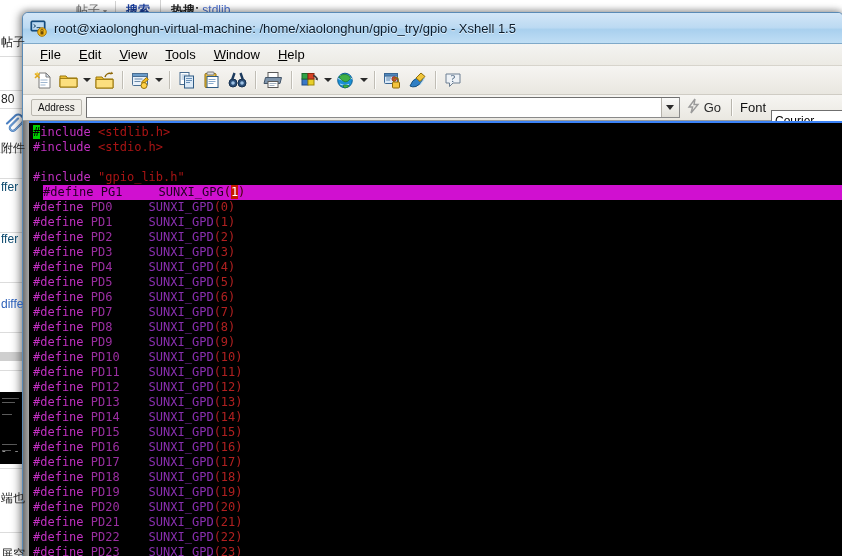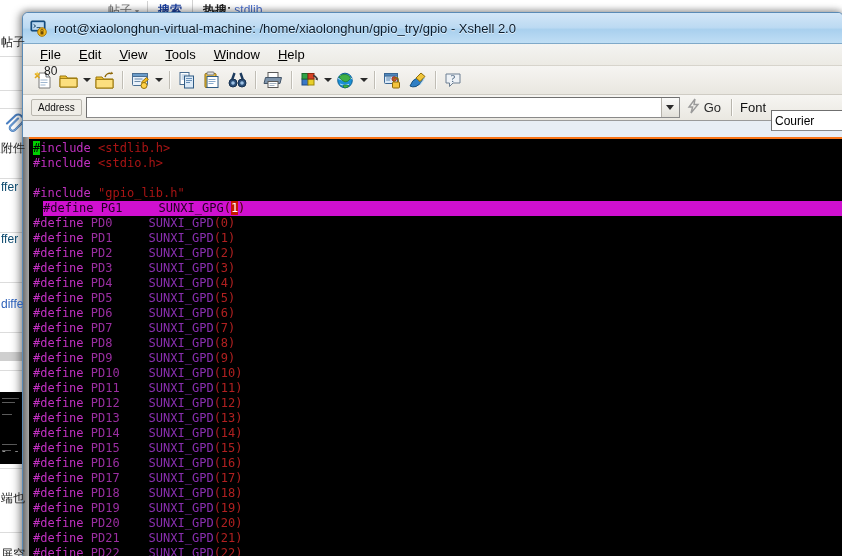--- a/index.html
+++ b/index.html
@@ -19,21 +19,21 @@
   }
   .bg-topbar-inner {
     position: absolute; left: 0; top: 0; height: 20px;
     display: flex; align-items: center; gap: 0px;
     font-size: 12px; color: #333;
   }
   .bg-tab {
     padding: 0 8px; height: 19px; line-height: 19px;
     border-right: 1px solid #d2d2d2; color: #555; font-size: 12px;
   }
-  .bg-tab.first { padding-left: 108px; color: #777; }
+  .bg-tab.first { padding-left: 76px; color: #777; }
   .bg-tab .caret { font-size: 8px; color: #999; margin-left: 3px; }
   .bg-search { padding: 12px 10px; font-weight: bold; color: #1a3fa0; border-right: 1px solid #d2d2d2; height:19px; line-height:19px;}
   .bg-hot { padding: 0 6px 0 10px; font-weight: bold; color: #222; height:19px; line-height:19px;}
   .bg-hot-link { color: #4a6fd0; text-decoration: underline; font-weight: normal; }
 
   .bg-left-col {
     position: absolute; left: 0; top: 20px; width: 24px; bottom: 0;
     background: #ffffff;
   }
   .bg-rowline { position: absolute; left: 0; width: 24px; height: 1px; background: #dcdcdc; }
@@ -151,22 +151,22 @@
     height:19px; border:1px solid #8a8a8a; background:#fff; display:flex; align-items:center;
     flex:0 0 auto; width: 70px; overflow:hidden; border-top-color:#6f6f6f;border-left-color:#6f6f6f;margin-top:26px;
   }
   .font-input {
     border:0;outline:0;background:transparent;font-size:12px;
     font-family:"Liberation Sans", sans-serif; width:100%; padding-left:3px;
   }
 
   
   .term-outer {
-    position: absolute; left: 0; top: 124px; width: 820px; bottom: 0;
-    background: #f97316; padding-left: 6px; box-sizing: border-box;
+    position: absolute; left: 0; top: 108px; width: 820px; bottom: 0;
+    background: #3b82f6; padding-left: 6px; box-sizing: border-box;
   }
   .term {
     position:absolute; left: 6px; top: 2px; right: 0; bottom: 0;
     background: #000; overflow: hidden;
   }
   .term-lines {
     position:absolute; left:4px; top:2px; right:0;
     font-family: "DejaVu Sans Mono", "Liberation Mono", monospace;
     font-size: 12px; line-height: 15px; white-space: pre;
   }
@@ -247,21 +247,21 @@
         <svg width="18" height="18" viewBox="0 0 18 18">
           <rect x="1" y="2" width="14" height="10" rx="1" fill="#1a5f9e" stroke="#0d3a63"></rect>
           <rect x="2.2" y="3.2" width="11.6" height="7.6" fill="#bcd9f0"></rect>
           <path d="M3.6 5.4 L5.6 7 L3.6 8.6" fill="none" stroke="#103a60" stroke-width="1"></path>
           <rect x="6.6" y="8.2" width="4" height="0.9" fill="#103a60"></rect>
           <circle cx="12" cy="13" r="4.3" fill="#f0b81c" stroke="#a8760a"></circle>
           <rect x="10.5" y="12.3" width="3" height="3.2" rx="0.6" fill="#6d4a06"></rect>
           <path d="M10.9 12.3 v-1.1 a1.1 1.1 0 0 1 2.2 0 v1.1" fill="none" stroke="#6d4a06" stroke-width="0.9"></path>
         </svg>
       </div>
-      <div class="title-text">root@xiaolonghun-virtual-machine: /home/xiaolonghun/gpio_try/gpio - Xshell 2.0</div>
+      <div class="title-text">root@xiaolonghun-virtual-machine: /home/xiaolonghun/gpio_try/gpio - Xshell 1.5</div>
     </div>
 
     <div class="menubar">
       <div class="menu-item"><u>F</u>ile</div>
       <div class="menu-item"><u>E</u>dit</div>
       <div class="menu-item"><u>V</u>iew</div>
       <div class="menu-item"><u>T</u>ools</div>
       <div class="menu-item"><u>W</u>indow</div>
       <div class="menu-item"><u>H</u>elp</div>
     </div>
@@ -440,21 +440,21 @@
     <div class="term-outer">
       <div class="term-leftbar"></div>
       <div class="term">
         <div class="term-lines" id="term-lines"><div class="ln"><span class="cursor-green">#</span><span class="c-kw">include</span><span class=""> </span><span class="c-str">&lt;stdlib.h&gt;</span></div><div class="ln"><span class="c-kw">#include</span><span class=""> </span><span class="c-str">&lt;stdio.h&gt;</span></div><div class="ln">&nbsp;</div><div class="ln"><span class="c-kw">#include</span><span class=""> </span><span class="c-str">"gpio_lib.h"</span></div><div class="ln sel-line"><span class="c-kw">#define</span><span class="c-id"> PG1</span><span class="">     </span><span class="c-val">SUNXI_GPG</span><span class="c-num">(</span><span class="cursor-red">1</span><span class="c-num">)</span></div><div class="ln"><span class="c-kw">#define</span><span class="c-id"> PD0</span><span class="">     </span><span class="c-val">SUNXI_GPD</span><span class="c-num">(0)</span></div><div class="ln"><span class="c-kw">#define</span><span class="c-id"> PD1</span><span class="">     </span><span class="c-val">SUNXI_GPD</span><span class="c-num">(1)</span></div><div class="ln"><span class="c-kw">#define</span><span class="c-id"> PD2</span><span class="">     </span><span class="c-val">SUNXI_GPD</span><span class="c-num">(2)</span></div><div class="ln"><span class="c-kw">#define</span><span class="c-id"> PD3</span><span class="">     </span><span class="c-val">SUNXI_GPD</span><span class="c-num">(3)</span></div><div class="ln"><span class="c-kw">#define</span><span class="c-id"> PD4</span><span class="">     </span><span class="c-val">SUNXI_GPD</span><span class="c-num">(4)</span></div><div class="ln"><span class="c-kw">#define</span><span class="c-id"> PD5</span><span class="">     </span><span class="c-val">SUNXI_GPD</span><span class="c-num">(5)</span></div><div class="ln"><span class="c-kw">#define</span><span class="c-id"> PD6</span><span class="">     </span><span class="c-val">SUNXI_GPD</span><span class="c-num">(6)</span></div><div class="ln"><span class="c-kw">#define</span><span class="c-id"> PD7</span><span class="">     </span><span class="c-val">SUNXI_GPD</span><span class="c-num">(7)</span></div><div class="ln"><span class="c-kw">#define</span><span class="c-id"> PD8</span><span class="">     </span><span class="c-val">SUNXI_GPD</span><span class="c-num">(8)</span></div><div class="ln"><span class="c-kw">#define</span><span class="c-id"> PD9</span><span class="">     </span><span class="c-val">SUNXI_GPD</span><span class="c-num">(9)</span></div><div class="ln"><span class="c-kw">#define</span><span class="c-id"> PD10</span><span class="">    </span><span class="c-val">SUNXI_GPD</span><span class="c-num">(10)</span></div><div class="ln"><span class="c-kw">#define</span><span class="c-id"> PD11</span><span class="">    </span><span class="c-val">SUNXI_GPD</span><span class="c-num">(11)</span></div><div class="ln"><span class="c-kw">#define</span><span class="c-id"> PD12</span><span class="">    </span><span class="c-val">SUNXI_GPD</span><span class="c-num">(12)</span></div><div class="ln"><span class="c-kw">#define</span><span class="c-id"> PD13</span><span class="">    </span><span class="c-val">SUNXI_GPD</span><span class="c-num">(13)</span></div><div class="ln"><span class="c-kw">#define</span><span class="c-id"> PD14</span><span class="">    </span><span class="c-val">SUNXI_GPD</span><span class="c-num">(14)</span></div><div class="ln"><span class="c-kw">#define</span><span class="c-id"> PD15</span><span class="">    </span><span class="c-val">SUNXI_GPD</span><span class="c-num">(15)</span></div><div class="ln"><span class="c-kw">#define</span><span class="c-id"> PD16</span><span class="">    </span><span class="c-val">SUNXI_GPD</span><span class="c-num">(16)</span></div><div class="ln"><span class="c-kw">#define</span><span class="c-id"> PD17</span><span class="">    </span><span class="c-val">SUNXI_GPD</span><span class="c-num">(17)</span></div><div class="ln"><span class="c-kw">#define</span><span class="c-id"> PD18</span><span class="">    </span><span class="c-val">SUNXI_GPD</span><span class="c-num">(18)</span></div><div class="ln"><span class="c-kw">#define</span><span class="c-id"> PD19</span><span class="">    </span><span class="c-val">SUNXI_GPD</span><span class="c-num">(19)</span></div><div class="ln"><span class="c-kw">#define</span><span class="c-id"> PD20</span><span class="">    </span><span class="c-val">SUNXI_GPD</span><span class="c-num">(20)</span></div><div class="ln"><span class="c-kw">#define</span><span class="c-id"> PD21</span><span class="">    </span><span class="c-val">SUNXI_GPD</span><span class="c-num">(21)</span></div><div class="ln"><span class="c-kw">#define</span><span class="c-id"> PD22</span><span class="">    </span><span class="c-val">SUNXI_GPD</span><span class="c-num">(22)</span></div><div class="ln"><span class="c-kw">#define</span><span class="c-id"> PD23</span><span class="">    </span><span class="c-val">SUNXI_GPD</span><span class="c-num">(23)</span></div></div>
       </div>
     </div>
   </div>
 
   <div id="bg-frags">
       <div class="bg-frag cn" style="top: 34px;">帖子</div>
-      <div class="bg-frag cn" style="top: 64px; padding-left: 43px;">80</div>
+      <div class="bg-frag cn" style="top: 92px;">80</div>
       <div class="bg-frag cn" style="top: 140px;">附件</div>
       <div class="bg-frag amber" style="top: 180px;">ffer</div>
       <div class="bg-frag amber" style="top: 232px;">ffer</div>
       <div class="bg-frag blue" style="top: 297px;">diffe</div>
       <div class="bg-frag cn" style="top: 490px;">端也</div>
       <div class="bg-frag cn" style="top: 546px;">屏空</div>
     </div>
 </div>
 
 </body></html>

